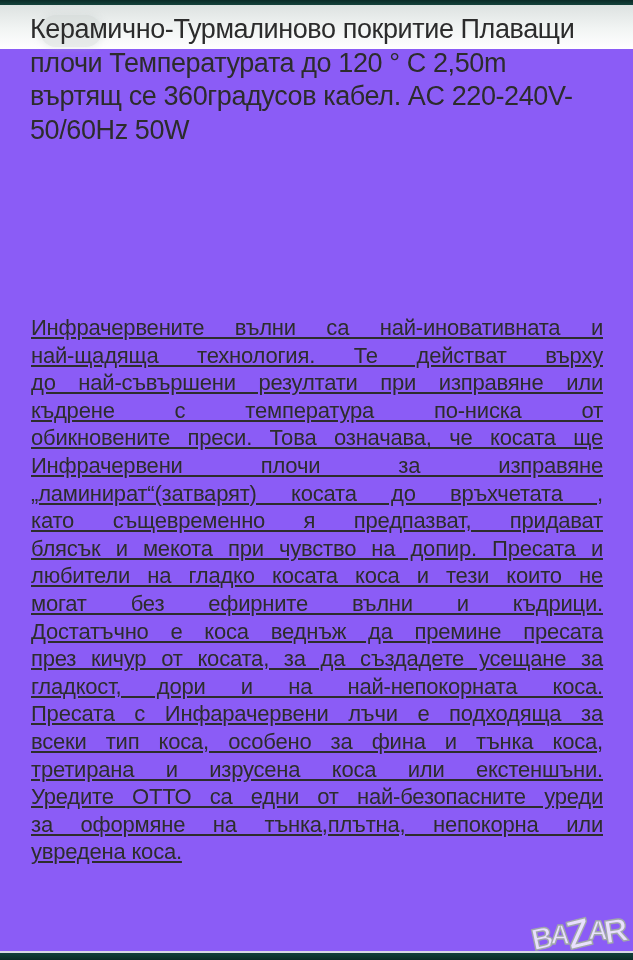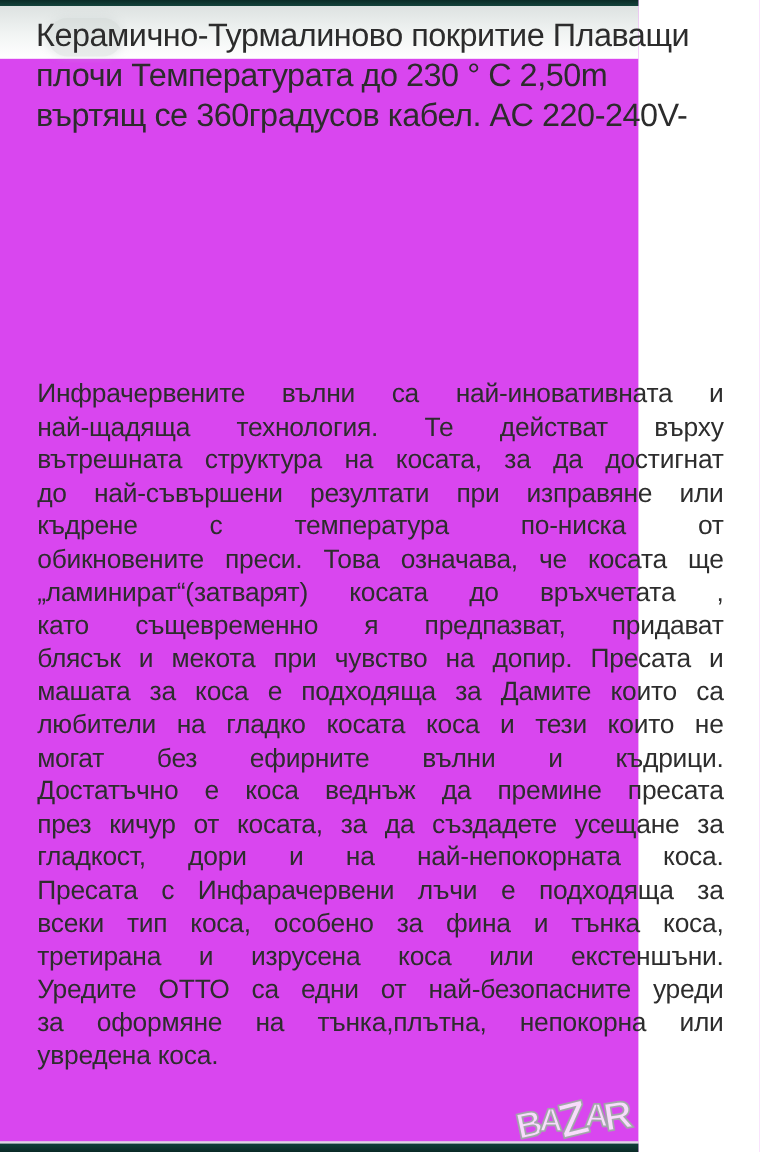--- a/index.html
+++ b/index.html
@@ -6,23 +6,23 @@
     margin: 0;
     padding: 0;
     width: 633px;
     height: 960px;
     overflow: hidden;
     background: #ffffff;
     font-family: "Liberation Sans", sans-serif;
   }
   .page {
     position: relative;
-    width: 532px;
+    width: 633px;
     height: 960px;
-    background: #d946ef;
+    background: #8b5cf6;
   }
   .top-bar {
     position: absolute;
     left: 0; top: 0;
     width: 100%; height: 5px;
     background: linear-gradient(180deg, #0a2b27 0%, #14433c 100%);
     z-index: 3;
   }
   .top-fade {
     position: absolute;
@@ -60,20 +60,21 @@
     width: 572px;
     font-size: 22px;
     line-height: 27.6px;
     letter-spacing: -0.2px;
     color: #2d2d2d;
     z-index: 2;
   }
   .description .dline {
     text-align: justify;
     text-align-last: justify;
+    text-decoration: underline;
   }
   .description .dline.last {
     text-align-last: left;
   }
   .bazar-watermark {
     position: absolute;
     right: 5px; bottom: 7px;
     z-index: 4;
     transform: rotate(-5deg);
     transform-origin: center;
@@ -108,35 +109,35 @@
 
 <div class="page">
 
   <div class="top-bar"></div>
   <div class="top-fade"></div>
 
   <div class="faint-watermark"></div>
 
   <div class="summary">
       <div class="hline">Керамично-Турмалиново покритие Плаващи</div>
-      <div class="hline">плочи Температурата до 230 ° C 2,50m</div>
+      <div class="hline">плочи Температурата до 120 ° C 2,50m</div>
       <div class="hline">въртящ се 360градусов кабел. AC 220-240V-</div>
+      <div class="hline last">50/60Hz 50W</div>
     </div>
 
   <div class="description">
       <div class="dline">Инфрачервените вълни са най-иновативната и</div>
       <div class="dline">най-щадяща технология. Те действат върху</div>
-      <div class="dline">вътрешната структура на косата, за да достигнат</div>
       <div class="dline">до най-съвършени резултати при изправяне или</div>
       <div class="dline">къдрене с температура по-ниска от</div>
       <div class="dline">обикновените преси. Това означава, че косата ще</div>
+      <div class="dline">Инфрачервени плочи за изправяне</div>
       <div class="dline">„ламинират“(затварят) косата до връхчетата ,</div>
       <div class="dline">като същевременно я предпазват, придават</div>
       <div class="dline">блясък и мекота при чувство на допир. Пресата и</div>
-      <div class="dline">машата за коса е подходяща за Дамите които са</div>
       <div class="dline">любители на гладко косата коса и тези които не</div>
       <div class="dline">могат без ефирните вълни и къдрици.</div>
       <div class="dline">Достатъчно е коса веднъж да премине пресата</div>
       <div class="dline">през кичур от косата, за да създадете усещане за</div>
       <div class="dline">гладкост, дори и на най-непокорната коса.</div>
       <div class="dline">Пресата с Инфарачервени лъчи е подходяща за</div>
       <div class="dline">всеки тип коса, особено за фина и тънка коса,</div>
       <div class="dline">третирана и изрусена коса или екстеншъни.</div>
       <div class="dline">Уредите ОТТО са едни от най-безопасните уреди</div>
       <div class="dline">за оформяне на тънка,плътна, непокорна или</div>

